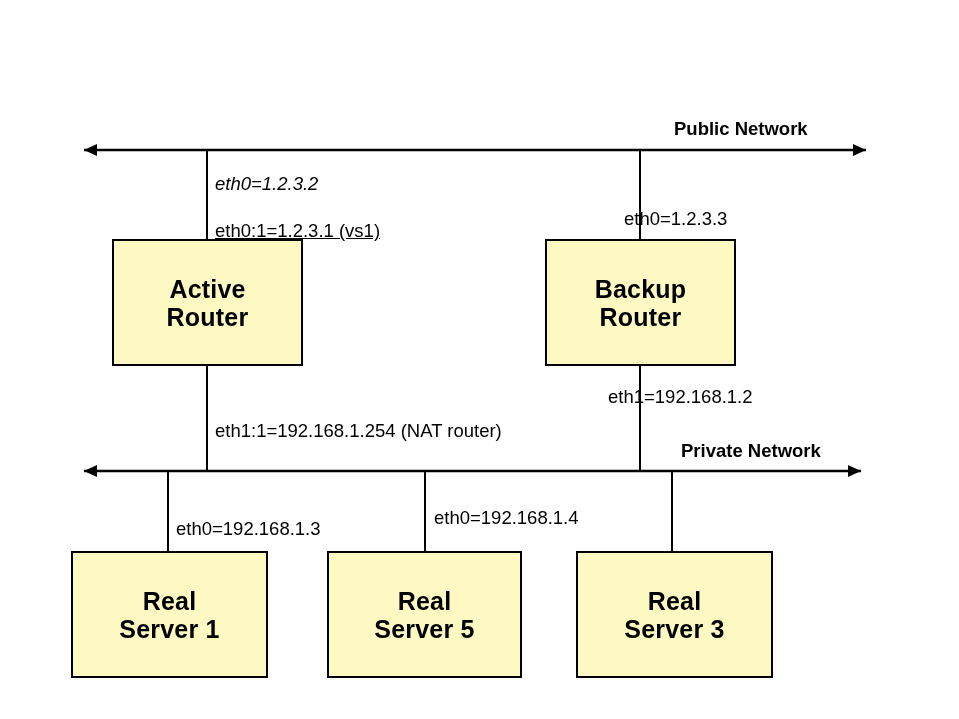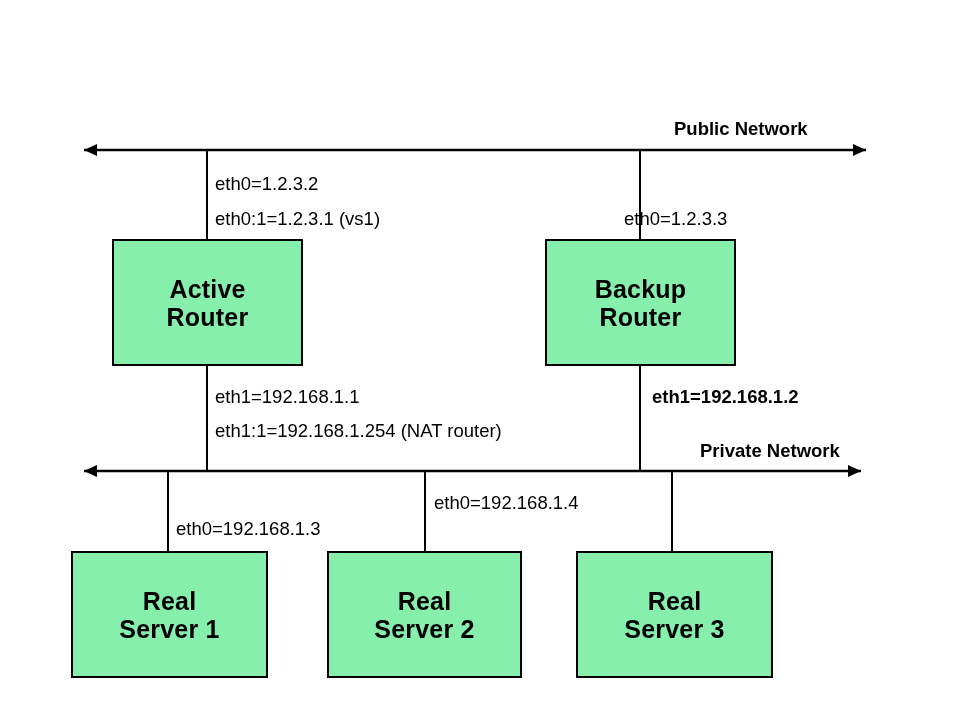--- a/index.html
+++ b/index.html
@@ -23,21 +23,21 @@
   #diagram svg.layer {
     position: absolute;
     left: 0;
     top: 0;
     width: 959px;
     height: 719px;
     pointer-events: none;
   }
   .node-box {
     position: absolute;
-    background: #86efac;
+    background: #fef9c3;
     border: 2px solid #000000;
     box-sizing: border-box;
     display: flex;
     flex-direction: column;
     align-items: center;
     justify-content: center;
     font-weight: bold;
     font-size: 25px;
     line-height: 1.12;
     letter-spacing: 0.2px;
@@ -89,57 +89,56 @@
 
     <line x1="640" y1="343" x2="640" y2="448" stroke="#000000" stroke-width="2"></line>
 
     <line x1="168" y1="448" x2="168" y2="528" stroke="#000000" stroke-width="2"></line>
     <line x1="425" y1="448" x2="425" y2="528" stroke="#000000" stroke-width="2"></line>
     <line x1="672" y1="448" x2="672" y2="528" stroke="#000000" stroke-width="2"></line>
   </svg>
 
   <div class="bus-label" style="left:674px; top:95px;">Public Network</div>
 
-  <div class="bus-label" style="left:700px; top:417px;">Private Network</div>
+  <div class="bus-label" style="left:681px; top:417px;">Private Network</div>
 
-  <div class="edge-label" style="left:215px; top:148px;">eth0=1.2.3.2</div>
+  <div class="edge-label" style="left:215px; top:148px;font-style:italic;">eth0=1.2.3.2</div>
 
-  <div class="edge-label" style="left:215px; top:183px;">eth0:1=1.2.3.1 (vs1)</div>
+  <div class="edge-label" style="left:215px; top:195px;text-decoration:underline;">eth0:1=1.2.3.1 (vs1)</div>
 
   <div class="edge-label" style="left:624px; top:183px;">eth0=1.2.3.3</div>
 
   <div class="node-box" style="left:112px; top:216px; width:191px; height:127px;">
     <span class="node-line">Active</span>
     <span class="node-line">Router</span>
   </div>
 
   <div class="node-box" style="left:545px; top:216px; width:191px; height:127px;text-align:right;">
     <span class="node-line">Backup</span>
     <span class="node-line">Router</span>
   </div>
 
-  <div class="edge-label" style="left:215px; top:361px;">eth1=192.168.1.1</div>
 
   <div class="edge-label" style="left:215px; top:395px;">eth1:1=192.168.1.254 (NAT router)</div>
 
-  <div class="edge-label" style="left:652px; top:361px;font-weight:bold;">eth1=192.168.1.2</div>
+  <div class="edge-label" style="left:608px; top:361px;">eth1=192.168.1.2</div>
 
   <div class="edge-label" style="left:176px; top:493px;text-align:center;">eth0=192.168.1.3</div>
 
-  <div class="edge-label" style="left:434px; top:467px;text-align:center;">eth0=192.168.1.4</div>
+  <div class="edge-label" style="left:434px; top:482px;text-align:center;">eth0=192.168.1.4</div>
 
 
   <div class="node-box" style="left:71px; top:528px; width:197px; height:127px;">
     <span class="node-line">Real</span>
     <span class="node-line">Server 1</span>
   </div>
 
   <div class="node-box" style="left:327px; top:528px; width:195px; height:127px;">
     <span class="node-line">Real</span>
-    <span class="node-line">Server 2</span>
+    <span class="node-line">Server 5</span>
   </div>
 
   <div class="node-box" style="left:576px; top:528px; width:197px; height:127px;">
     <span class="node-line">Real</span>
     <span class="node-line">Server 3</span>
   </div>
 
 </div>
 
 </body></html>

